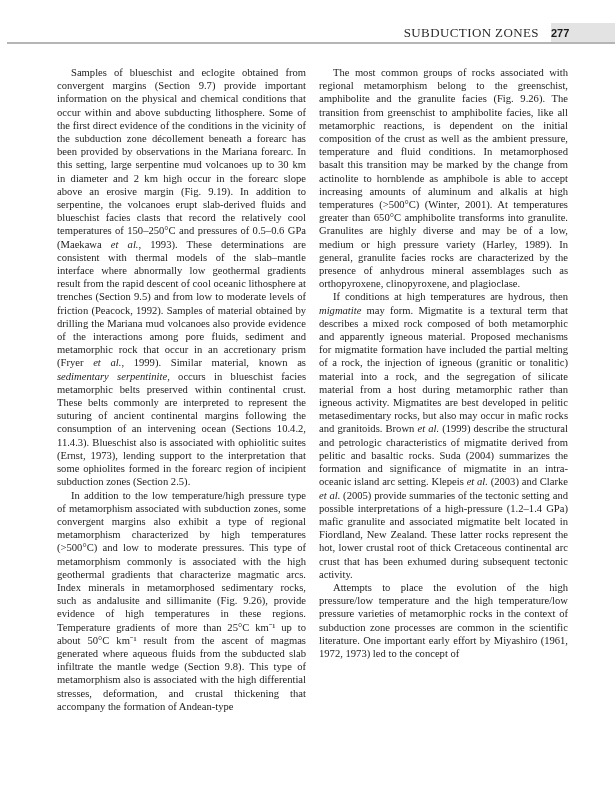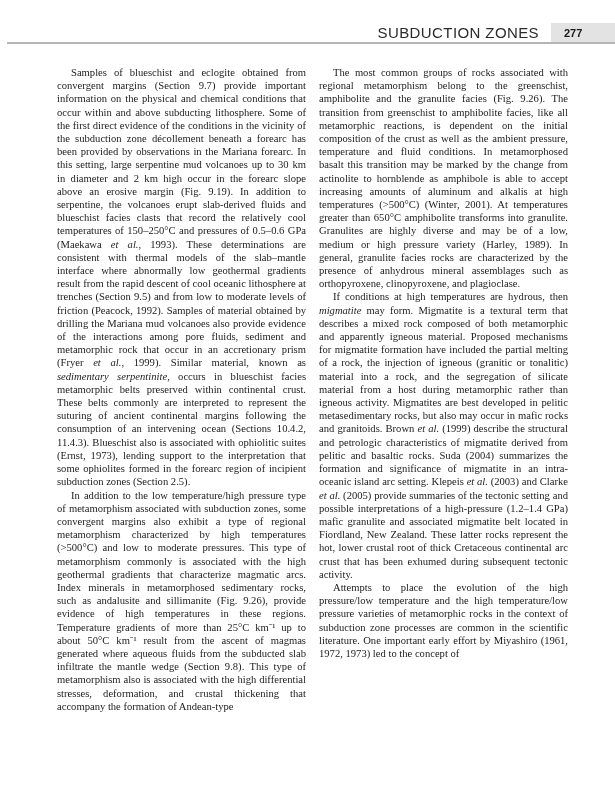--- a/index.html
+++ b/index.html
@@ -11,28 +11,27 @@
   }
   .page { position: relative; width: 615px; height: 800px; background: #ffffff; }
 
   
   .page-header {
     position: absolute; top: 23px; left: 7px; right: 0; height: 19px;
     display: flex; justify-content: flex-end; align-items: center;
     border-bottom: 2px solid #b5b5b5;
   }
   .running-head {
-    font-family: Liberation Sans, sans-serif;
-    font-size: 15px; letter-spacing: 0.4px; color: #2b2b2b;
+    font-family: Liberation Serif, serif;
+    font-size: 13px; letter-spacing: 0.4px; color: #2b2b2b;
     margin-right: 12px;
   }
   .page-number-box {
     background: #e3e3e3; height: 19px; width: 64px;
     display: flex; align-items: center; box-sizing: border-box;
-    padding-left: 13px;
   }
   .page-number {
     font-family: "Liberation Sans", sans-serif;
     font-weight: bold; font-size: 11px; color: #1a1a1a;
   }
 
   
   .text-body {
     position: absolute; top: 66px; left: 57px; width: 511px;
     display: flex; gap: 13px;

